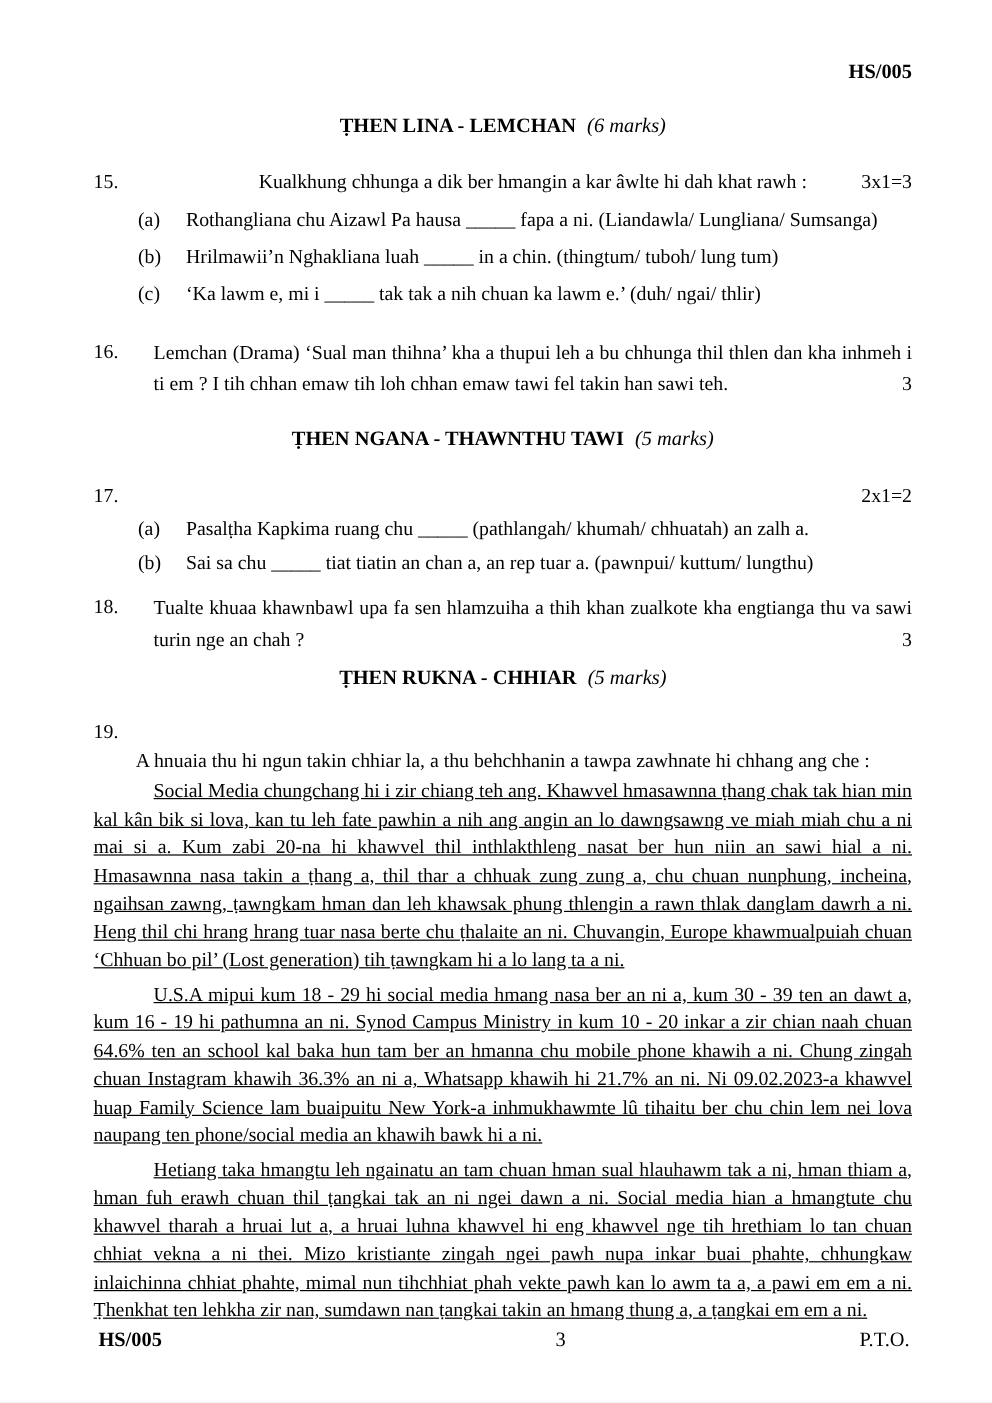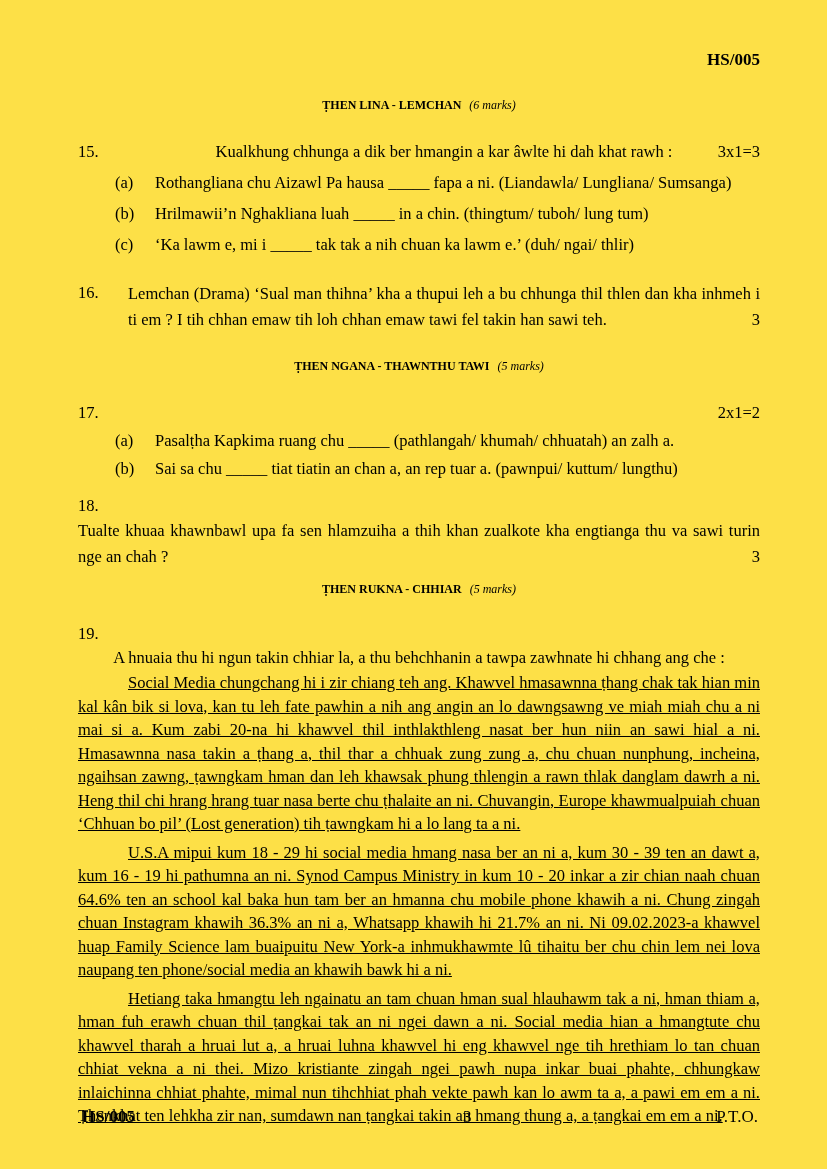--- a/index.html
+++ b/index.html
@@ -1,52 +1,52 @@
 <!DOCTYPE html>
 <html><head>
 <meta charset="utf-8">
 <style>
   html,body{margin:0;padding:0;background:#e8e8e8;}
   .page{
     position:relative;
     width:827px;height:1169px;
     margin:0 auto;
-    background:#fde047;
+    background:#ffffff;
     color:#000;
     font-family:"Liberation Serif","DejaVu Serif",serif;
     font-size:16.5px;
     box-sizing:border-box;
     padding:50px 67px 0 78px;
     overflow:hidden;
   }
   .top-code{
     text-align:right;
     font-weight:bold;
     font-size:17px;
     line-height:20px;
     margin-bottom:24px;
   }
   .section-head{
     text-align:center;
-    font-size:12px;
+    font-size:17px;
     line-height:22px;
   }
   .section-head .st{font-weight:bold;}
   .section-head .sm{font-style:italic;margin-left:5px;}
   .sh1{margin-bottom:24px;}
   .sh2{margin-top:22px;margin-bottom:24px;}
   .sh3{margin-top:8px;margin-bottom:22px;}
   .q{display:flex;line-height:24px;}
   .q-num{flex:none;width:50px;}
   .q-body{flex:1;position:relative;text-align:center;}
   .q-body.just{text-align:justify;line-height:26px;}
   .q-marks-top{position:absolute;top:0;right:0;}
   .q-marks-bottom{position:absolute;bottom:0;right:0;}
   .q16{margin-top:24px;}
-  .q18{margin-top:13px;flex-direction:column;}
+  .q18{margin-top:13px;}
   .q19{margin-top:0;flex-direction:column;}
   .sub{display:flex;margin-left:37px;margin-top:7px;line-height:24px;}
   .sub17{margin-top:4px;}
   .sub-label{flex:none;width:40px;}
   .sub-text{flex:1;}
   .reading p{
     margin:0 0 5px 0;
     text-align:justify;
     text-indent:50px;
     line-height:23.5px;

